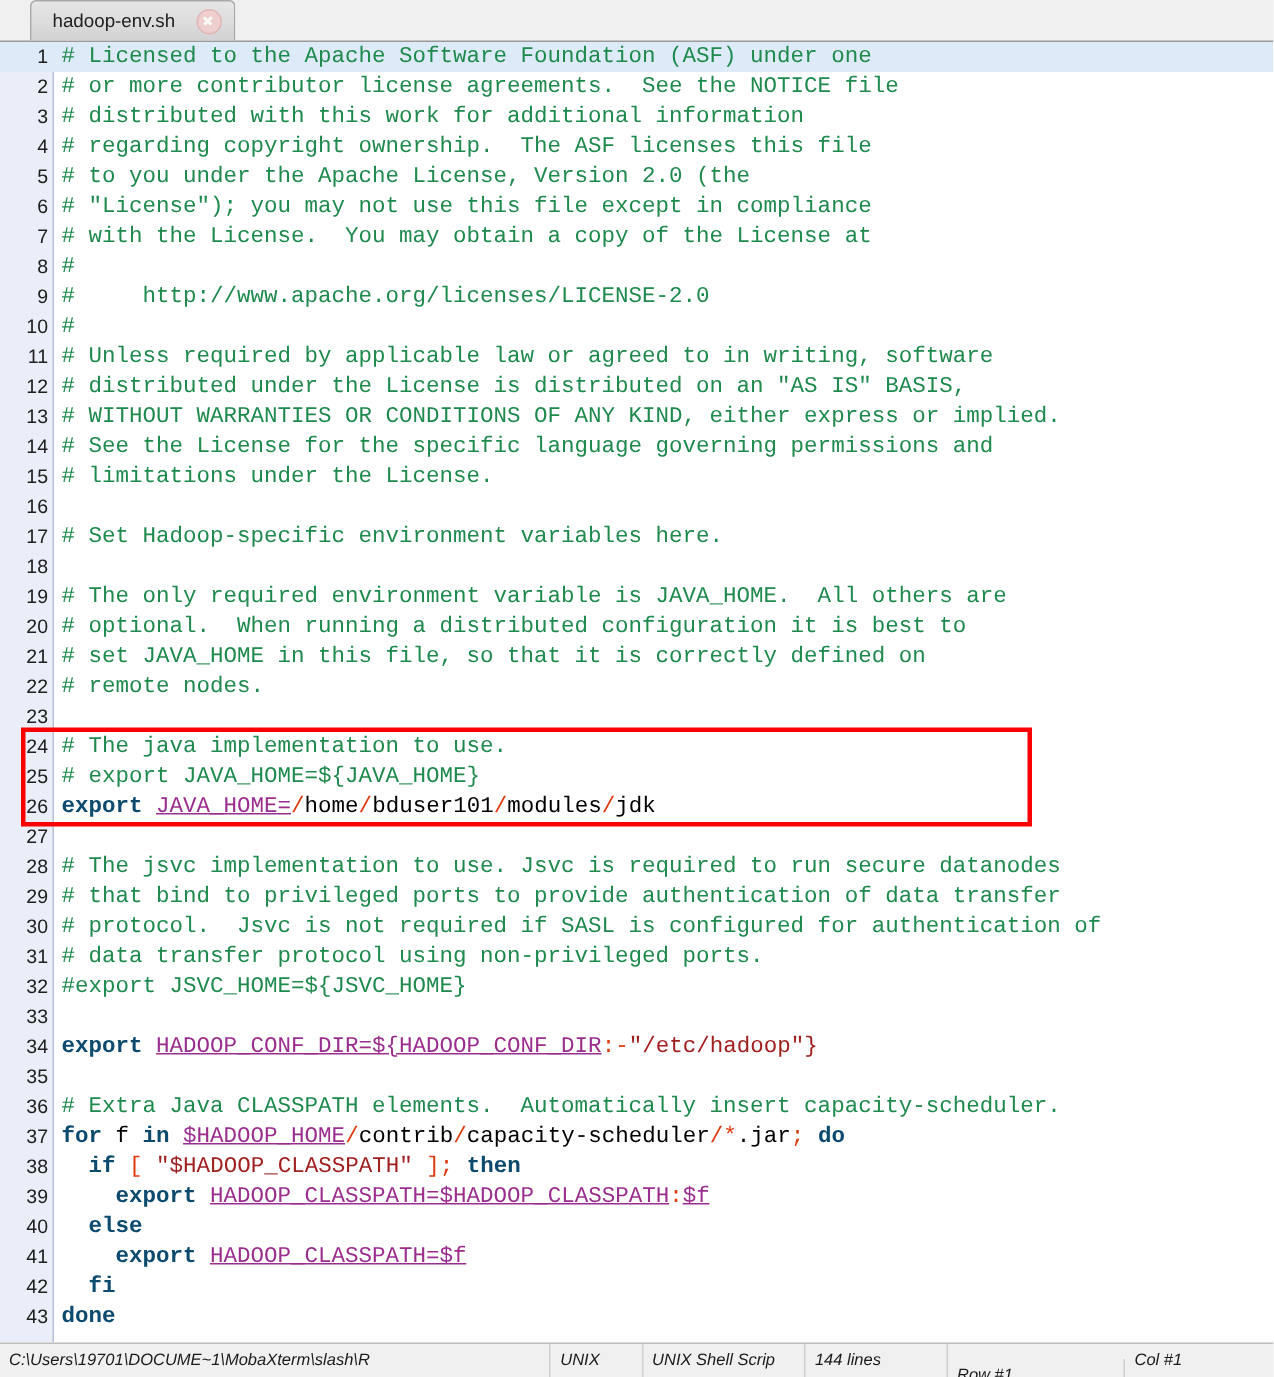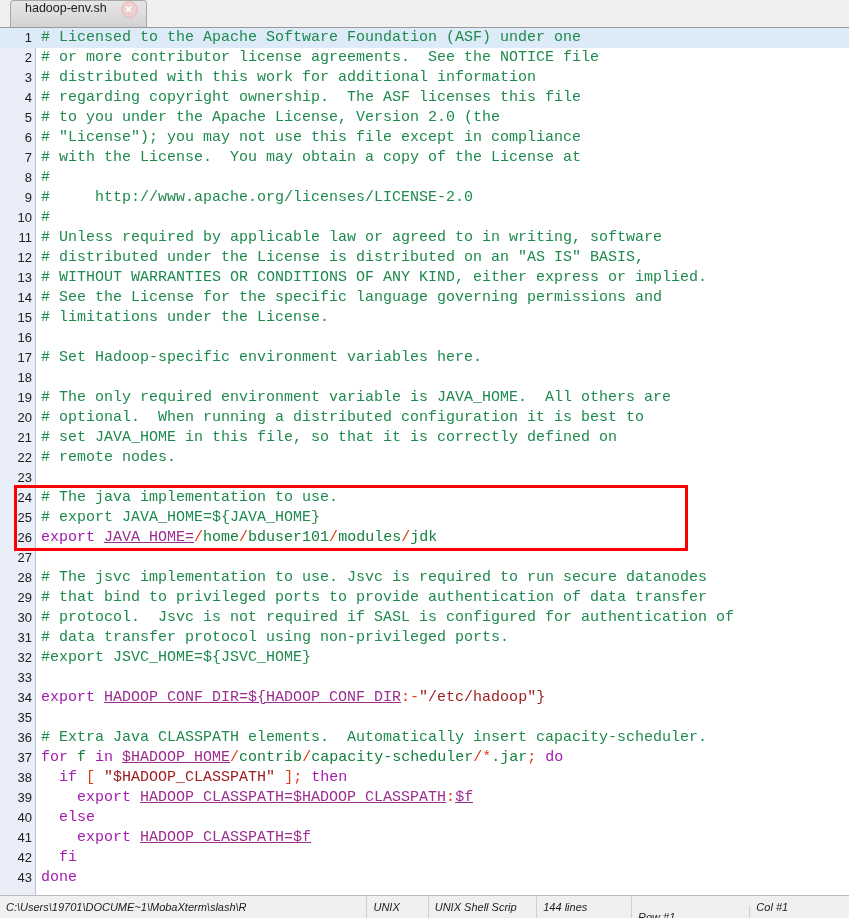--- a/index.html
+++ b/index.html
@@ -19,28 +19,28 @@
   .tabbar {
     height: 28px;
     background: #f0f0f0;
     border-bottom: 1px solid #9a9a9a;
     position: relative;
     display: flex;
     align-items: flex-end;
     box-sizing: border-box;
   }
   .tab {
-    margin-left: 10px;
+    margin-left: 20px;
     height: 27px;
     background: linear-gradient(to bottom, #e6e6e6 0%, #dcdcdc 55%, #d2d2d2 100%);
     border: 1px solid #a8a8a8;
     border-bottom: none;
     border-radius: 4px 4px 0 0;
     display: flex;
-    align-items: flex-start;
+    align-items: center;
     padding: 0 8px 0 14px;
     box-sizing: border-box;
     gap: 14px;
   }
   .tab-label {
     font-size: 12.5px;
     color: #202020;
     white-space: nowrap;
   }
   .tab-close {
@@ -110,25 +110,25 @@
     user-select: none;
   }
   .src {
     padding-left: 5px;
     white-space: pre;
     overflow: hidden;
   }
 
   
   .c  { color: #1f8a4d; }            
-  .kw { color: #a21caf; font-weight: normal; text-align: right; } 
+  .kw { color: #0c4a6e; font-weight: bold; text-align: right; } 
   .va { color: #9b2d8f; text-decoration: underline; }            
   .op { color: #e03a10; }            
   .st { color: #a02020; }            
-  .pl { color: #15803d; }            
+  .pl { color: #000000; }            
 
   
   .redbox {
     position: absolute;
     border: 3px solid #fb0000;
     box-sizing: border-box;
     pointer-events: none;
   }
 
   

